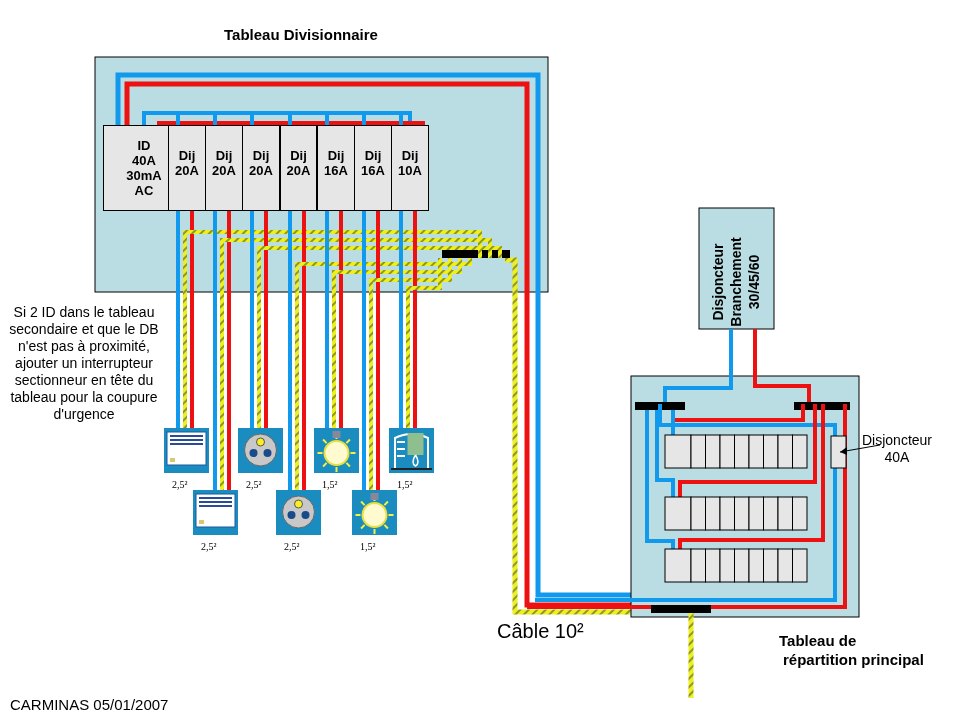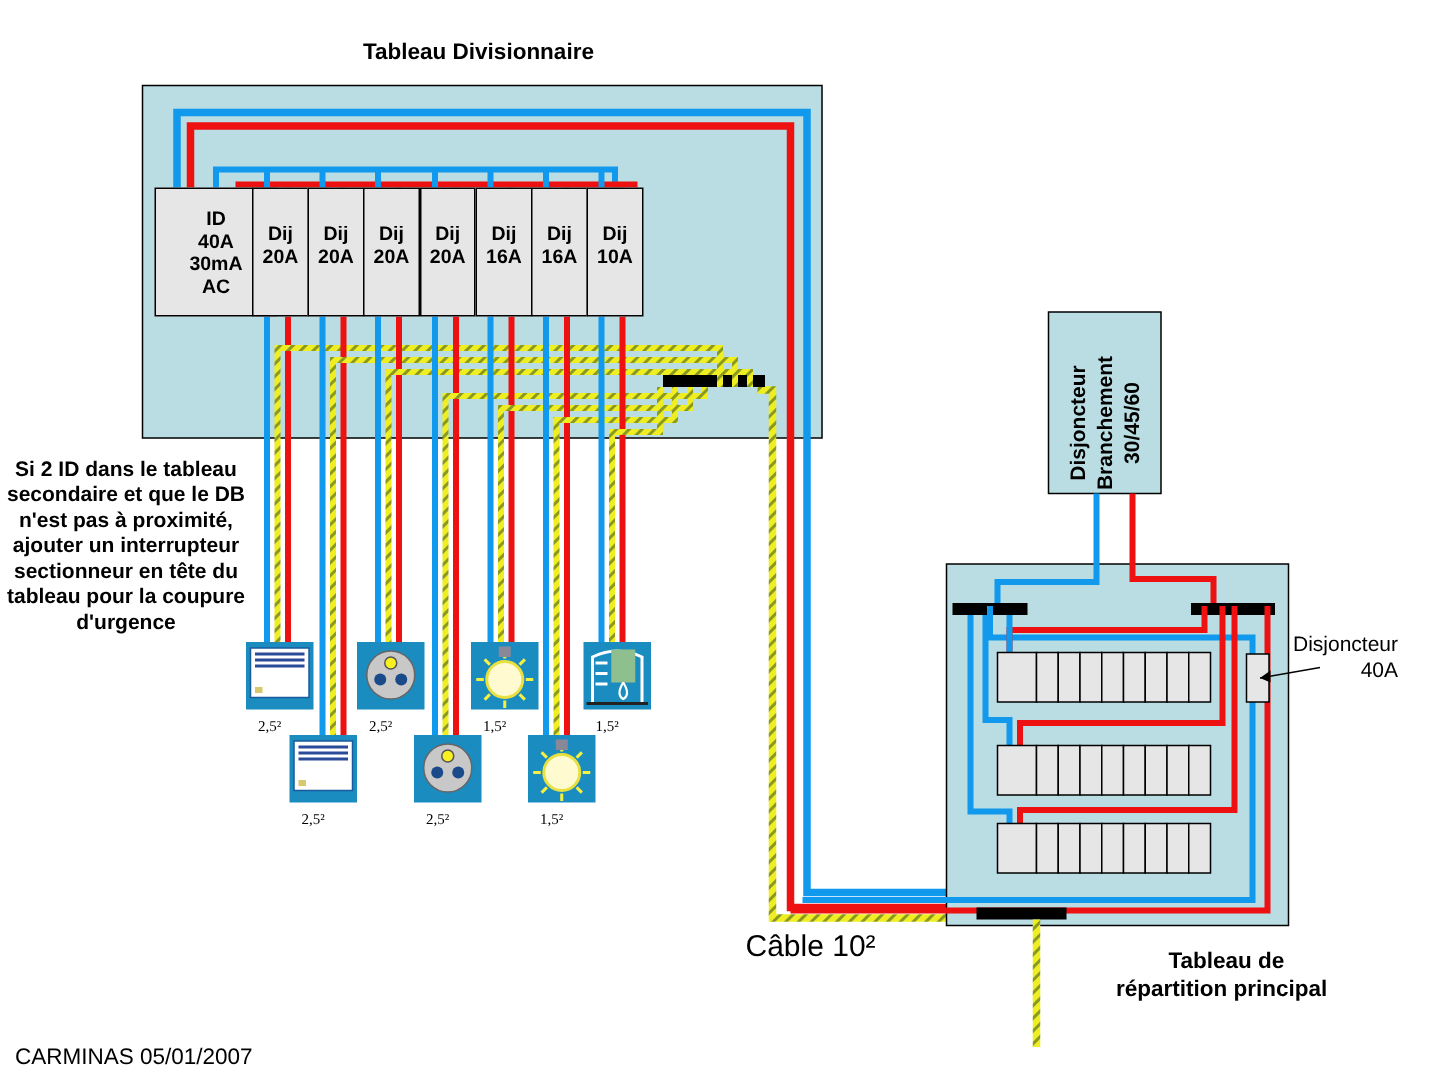--- a/index.html
+++ b/index.html
@@ -191,21 +191,21 @@
         <line x1="397" y1="442" x2="405" y2="442" stroke="#fff" stroke-width="2"></line>
         <line x1="397" y1="449" x2="405" y2="449" stroke="#fff" stroke-width="2"></line>
         <line x1="397" y1="456" x2="405" y2="456" stroke="#fff" stroke-width="2"></line>
         <rect x="407.5" y="433" width="16" height="22" fill="#8fbf8f"></rect>
         <path d="M415.5 455 q-5 8 0 11 q5 -3 0 -11" fill="none" stroke="#fff" stroke-width="1.5"></path>
         <line x1="391" y1="469" x2="432" y2="469" stroke="#222" stroke-width="2"></line>
       </g>
     </g>
 </svg>
 
-<div class="lbl title" style="left:242px;top:26px;">Tableau Divisionnaire</div>
+<div class="lbl title" style="left:224px;top:26px;">Tableau Divisionnaire</div>
 
 <div class="brk" style="left:103px;top:125px;width:82px;height:86px;">ID
 40A
 30mA
 AC</div>
 <div id="breakers">
     <div class="brk" style="left: 168px; top: 125px; width: 38px; height: 86px; align-items: flex-start; padding-top: 22px;">Dij
 20A</div>
     <div class="brk" style="left: 205px; top: 125px; width: 38px; height: 86px; align-items: flex-start; padding-top: 22px;">Dij
 20A</div>
@@ -218,35 +218,35 @@
     <div class="brk" style="left: 354px; top: 125px; width: 38px; height: 86px; align-items: flex-start; padding-top: 22px;">Dij
 16A</div>
     <div class="brk" style="left: 391px; top: 125px; width: 38px; height: 86px; align-items: flex-start; padding-top: 22px;">Dij
 10A</div>
   </div>
 
 <div class="lbl title" style="left:680px;top:255px;width:112px;transform:rotate(-90deg);transform-origin:center;text-align:center;font-size:14px;line-height:18px;white-space:pre-line;">Disjoncteur
 Branchement
 30/45/60</div>
 
-<div class="lbl note" style="left:4px;top:304px;width:160px;white-space:pre-line;font-weight:bold;">Si 2 ID dans le tableau
+<div class="lbl note" style="left:4px;top:304px;width:160px;white-space:pre-line;">Si 2 ID dans le tableau
 secondaire et que le DB
 n'est pas à proximité,
 ajouter un interrupteur
 sectionneur en tête du
 tableau pour la coupure
 d'urgence</div>
 
-<div class="lbl" style="left:862px;top:421px;font-size:14px;text-align:right;white-space:pre-line;line-height:17px;">Disjoncteur
+<div class="lbl" style="left:862px;top:432px;font-size:14px;text-align:center;white-space:pre-line;line-height:17px;">Disjoncteur
 40A</div>
 
 <div class="lbl" style="left:497px;top:620px;font-size:20px;">Câble 10²</div>
 
 <div class="lbl title" style="left:779px;top:632px;">Tableau de</div>
-<div class="lbl title" style="left:744px;top:651px;">répartition principal</div>
+<div class="lbl title" style="left:783px;top:651px;">répartition principal</div>
 
 <div class="lbl" style="left:10px;top:696px;font-size:15px;">CARMINAS 05/01/2007</div>
 
 <div id="sections">
     <div class="lbl sect" style="left: 172px; top: 479px;">2,5²</div>
     <div class="lbl sect" style="left: 201px; top: 541px;">2,5²</div>
     <div class="lbl sect" style="left: 246px; top: 479px;">2,5²</div>
     <div class="lbl sect" style="left: 284px; top: 541px;">2,5²</div>
     <div class="lbl sect" style="left: 322px; top: 479px;">1,5²</div>
     <div class="lbl sect" style="left: 360px; top: 541px;">1,5²</div>

